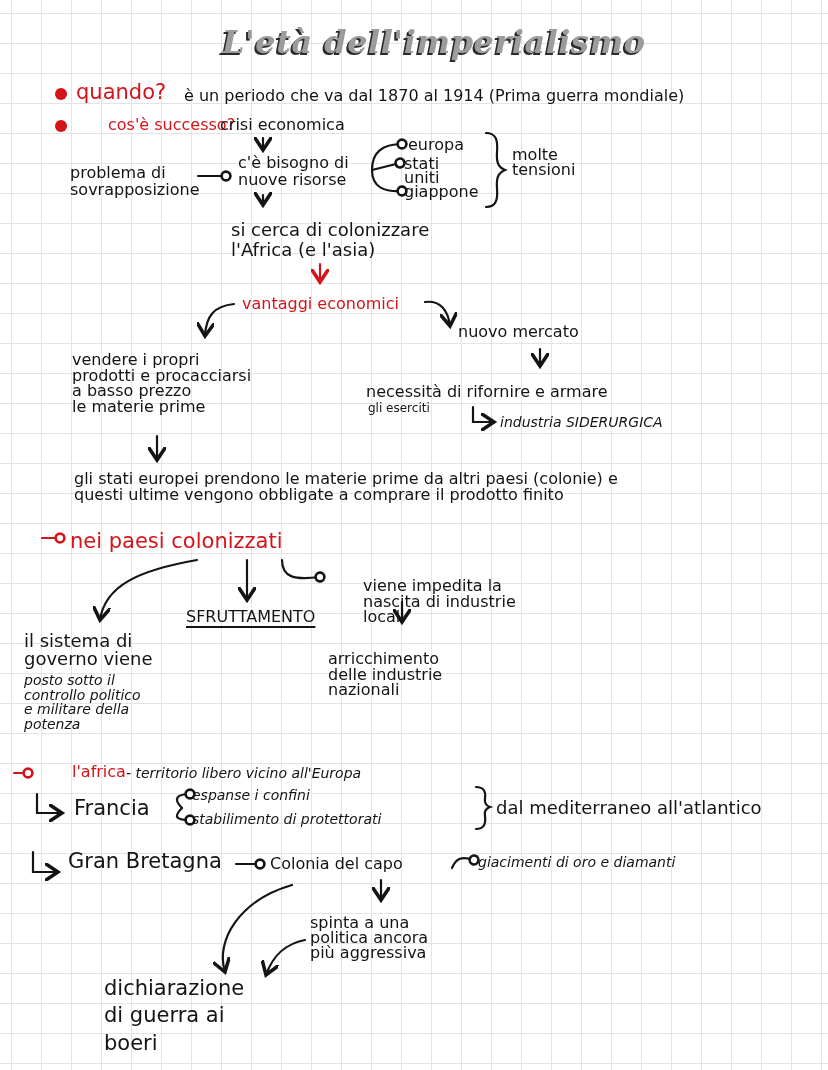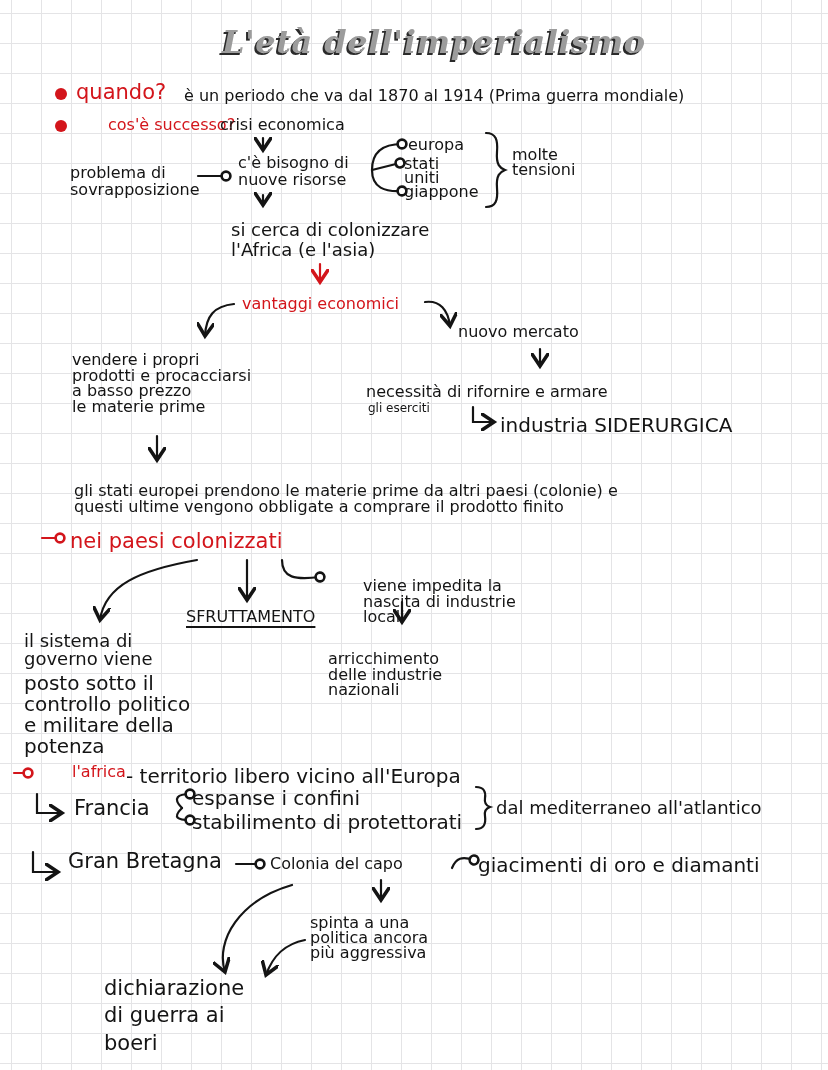--- a/index.html
+++ b/index.html
@@ -20,21 +20,21 @@
     left: 222px; top: 26px; font-family: "DejaVu Serif", serif; font-style: italic; font-weight: bold;
     font-size: 32px; color: #9c9c9c; letter-spacing: 0.5px;
     text-shadow: -2px 2px 0 #2a2a2a;
   }
   .dot {
     position: absolute; width: 12px; height: 12px; border-radius: 50%; background: #d3151b;
   }
   .lg { font-size: 21px; }
   .md { font-size: 18px; }
   .sm { font-size: 16px; }
-  .xs { font-size: 20px; }
+  .xs { font-size: 14px; font-style: italic; }
   .xxs { font-size: 12px; }
   .block { white-space: pre; line-height: 1.05; }
   .ul { text-decoration: underline; text-decoration-thickness: 2px; text-underline-offset: 4px; margin-top: 40px; }
   svg.arrows { position: absolute; left: 0; top: 0; pointer-events: none; }
   svg.arrows path, svg.arrows line { stroke: #141414; stroke-width: 2.2; fill: none; stroke-linecap: round; }
   svg.arrows .r { stroke: #d3151b; }
 </style>
 </head>
 <body>
 
@@ -65,21 +65,21 @@
 <div class="t red sm" style="left:242px; top:296px;">vantaggi economici</div>
 <div class="t sm block" style="left:72px; top:352px; line-height:0.98;">vendere i propri
 prodotti e procacciarsi
 a basso prezzo
 le materie prime</div>
 <div class="t sm" style="left:458px; top:324px;">nuovo mercato</div>
 <div class="t sm" style="left:366px; top:384px;">necessità di rifornire e armare</div>
 <div class="t xxs" style="left:368px; top:402px;">gli eserciti</div>
 <div class="t xs" style="left:500px; top:415px;">industria SIDERURGICA</div>
 
-<div class="t sm block" style="left:74px; top:471px; line-height:1.0;margin-top:12px;">gli stati europei prendono le materie prime da altri paesi (colonie) e
+<div class="t sm block" style="left:74px; top:471px; line-height:1.0;">gli stati europei prendono le materie prime da altri paesi (colonie) e
 questi ultime vengono obbligate a comprare il prodotto finito</div>
 
 <div class="t red lg" style="left:70px; top:531px;">nei paesi colonizzati</div>
 <div class="t sm" style="left:186px; top:609px;"><span class="ul">SFRUTTAMENTO</span></div>
 <div class="t sm block" style="left:330px; top:578px; line-height:0.98;margin-left:33px;">viene impedita la
 nascita di industrie
 locali</div>
 <div class="t md block" style="left:24px; top:632px; line-height:1.02;">il sistema di
 governo viene</div>
 <div class="t xs block" style="left:24px; top:673px; line-height:1.05;">posto sotto il

